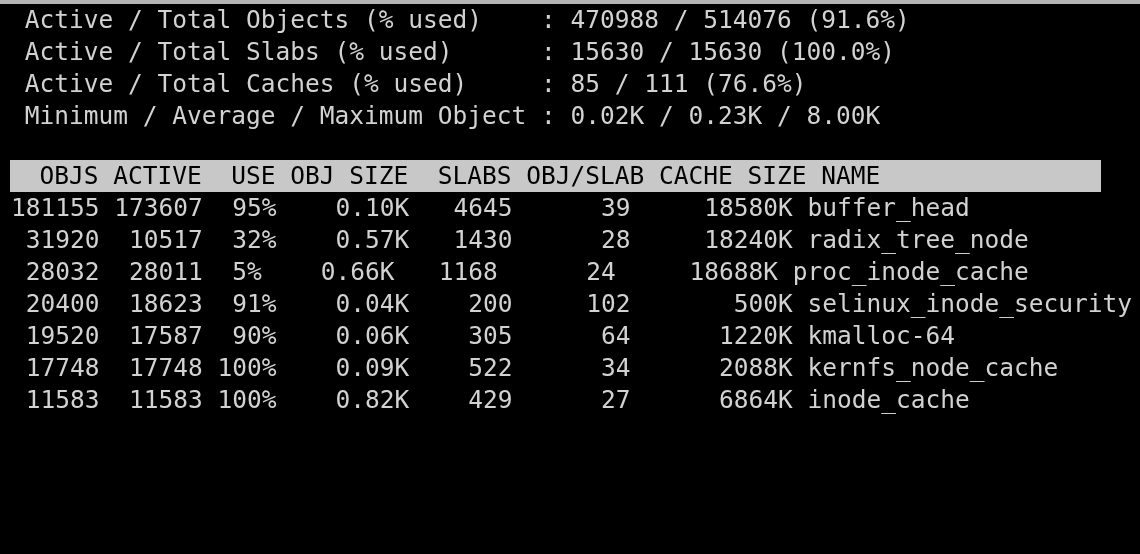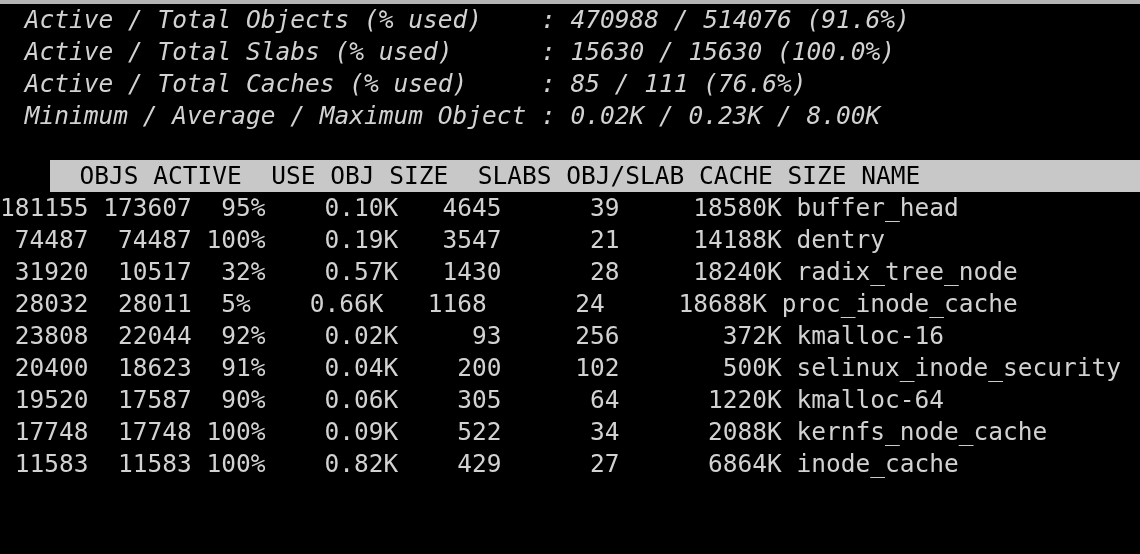--- a/index.html
+++ b/index.html
@@ -38,50 +38,48 @@
   }
   .line {
     height: 32px;
     line-height: 32px;
     font-size: 24.5px;
     letter-spacing: 0px;
     color: #d2d2d2;
     white-space: pre;
     padding-left: 10px;
     box-sizing: border-box;
-    font-style: italic;
   }
   .blank-line {
     height: 28px;
   }
   
   #table-header {
     display: inline-block;
     margin-left: 10px;
     background: #c8c8c8;
     color: #000000;
     height: 32px;
     line-height: 32px;
     font-size: 24.5px;
     white-space: pre;
     padding: 0;
     width: 1091px;
     box-sizing: border-box;
   }
   #table-header-wrap {
     height: 32px;
-    padding-left: 40px;
   }
   .row {
     height: 32px;
     line-height: 32px;
     font-size: 24.5px;
     color: #d2d2d2;
     white-space: pre;
-    padding-left: 0;
+    padding-left: 11px;
     box-sizing: border-box;
   }
 </style>
 </head>
 <body>
 
 <div id="terminal">
 
   <div id="top-edge-strip"></div>
 
@@ -95,24 +93,22 @@
     </div>
 
     <div class="blank-line"></div>
 
     <div id="table-header-wrap">
       <div id="table-header">  OBJS ACTIVE  USE OBJ SIZE  SLABS OBJ/SLAB CACHE SIZE NAME                    </div>
     </div>
 
     <div>
       <div class="row">181155 173607  95%    0.10K   4645      39     18580K buffer_head</div>
-      <div class="row"> 74487  74487 100%    0.19K   3547      21     14188K dentry</div>
       <div class="row"> 31920  10517  32%    0.57K   1430      28     18240K radix_tree_node</div>
       <div class="row"> 28032  28011  5%    0.66K   1168      24     18688K proc_inode_cache</div>
-      <div class="row"> 23808  22044  92%    0.02K     93     256       372K kmalloc-16</div>
       <div class="row"> 20400  18623  91%    0.04K    200     102       500K selinux_inode_security</div>
       <div class="row"> 19520  17587  90%    0.06K    305      64      1220K kmalloc-64</div>
       <div class="row"> 17748  17748 100%    0.09K    522      34      2088K kernfs_node_cache</div>
       <div class="row"> 11583  11583 100%    0.82K    429      27      6864K inode_cache</div>
     </div>
 
   </div>
 </div>
 
 </body></html>

